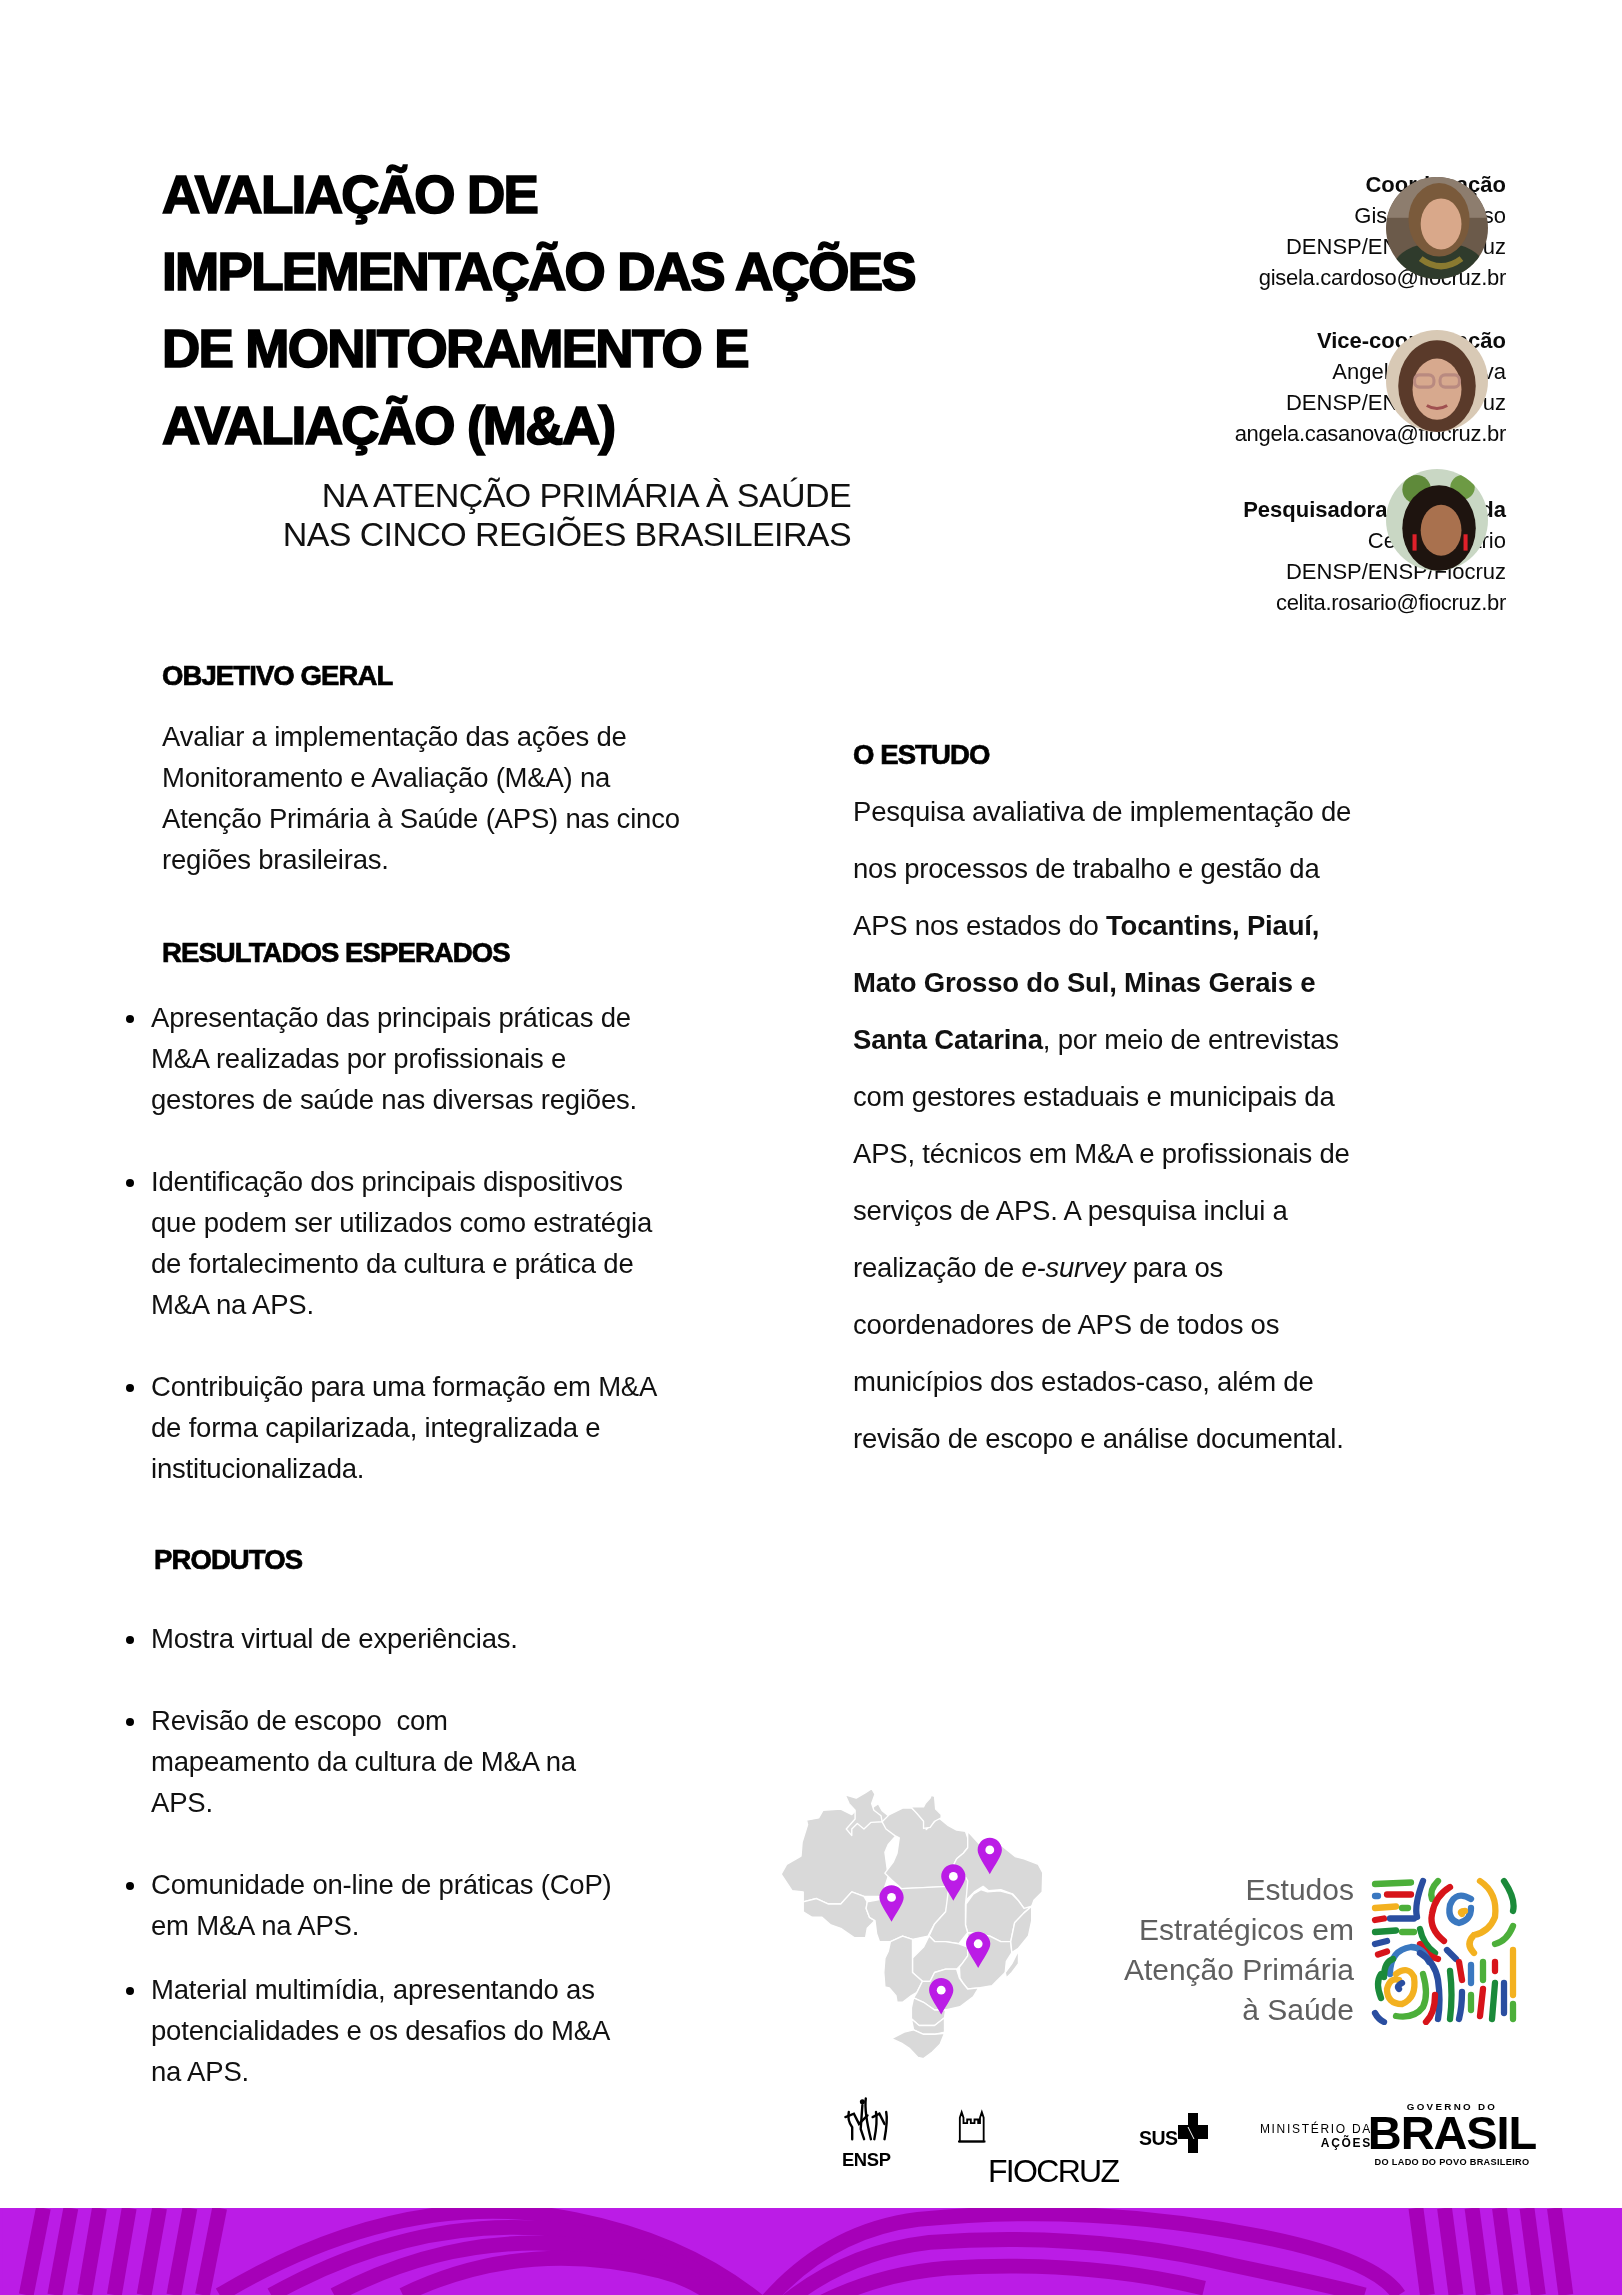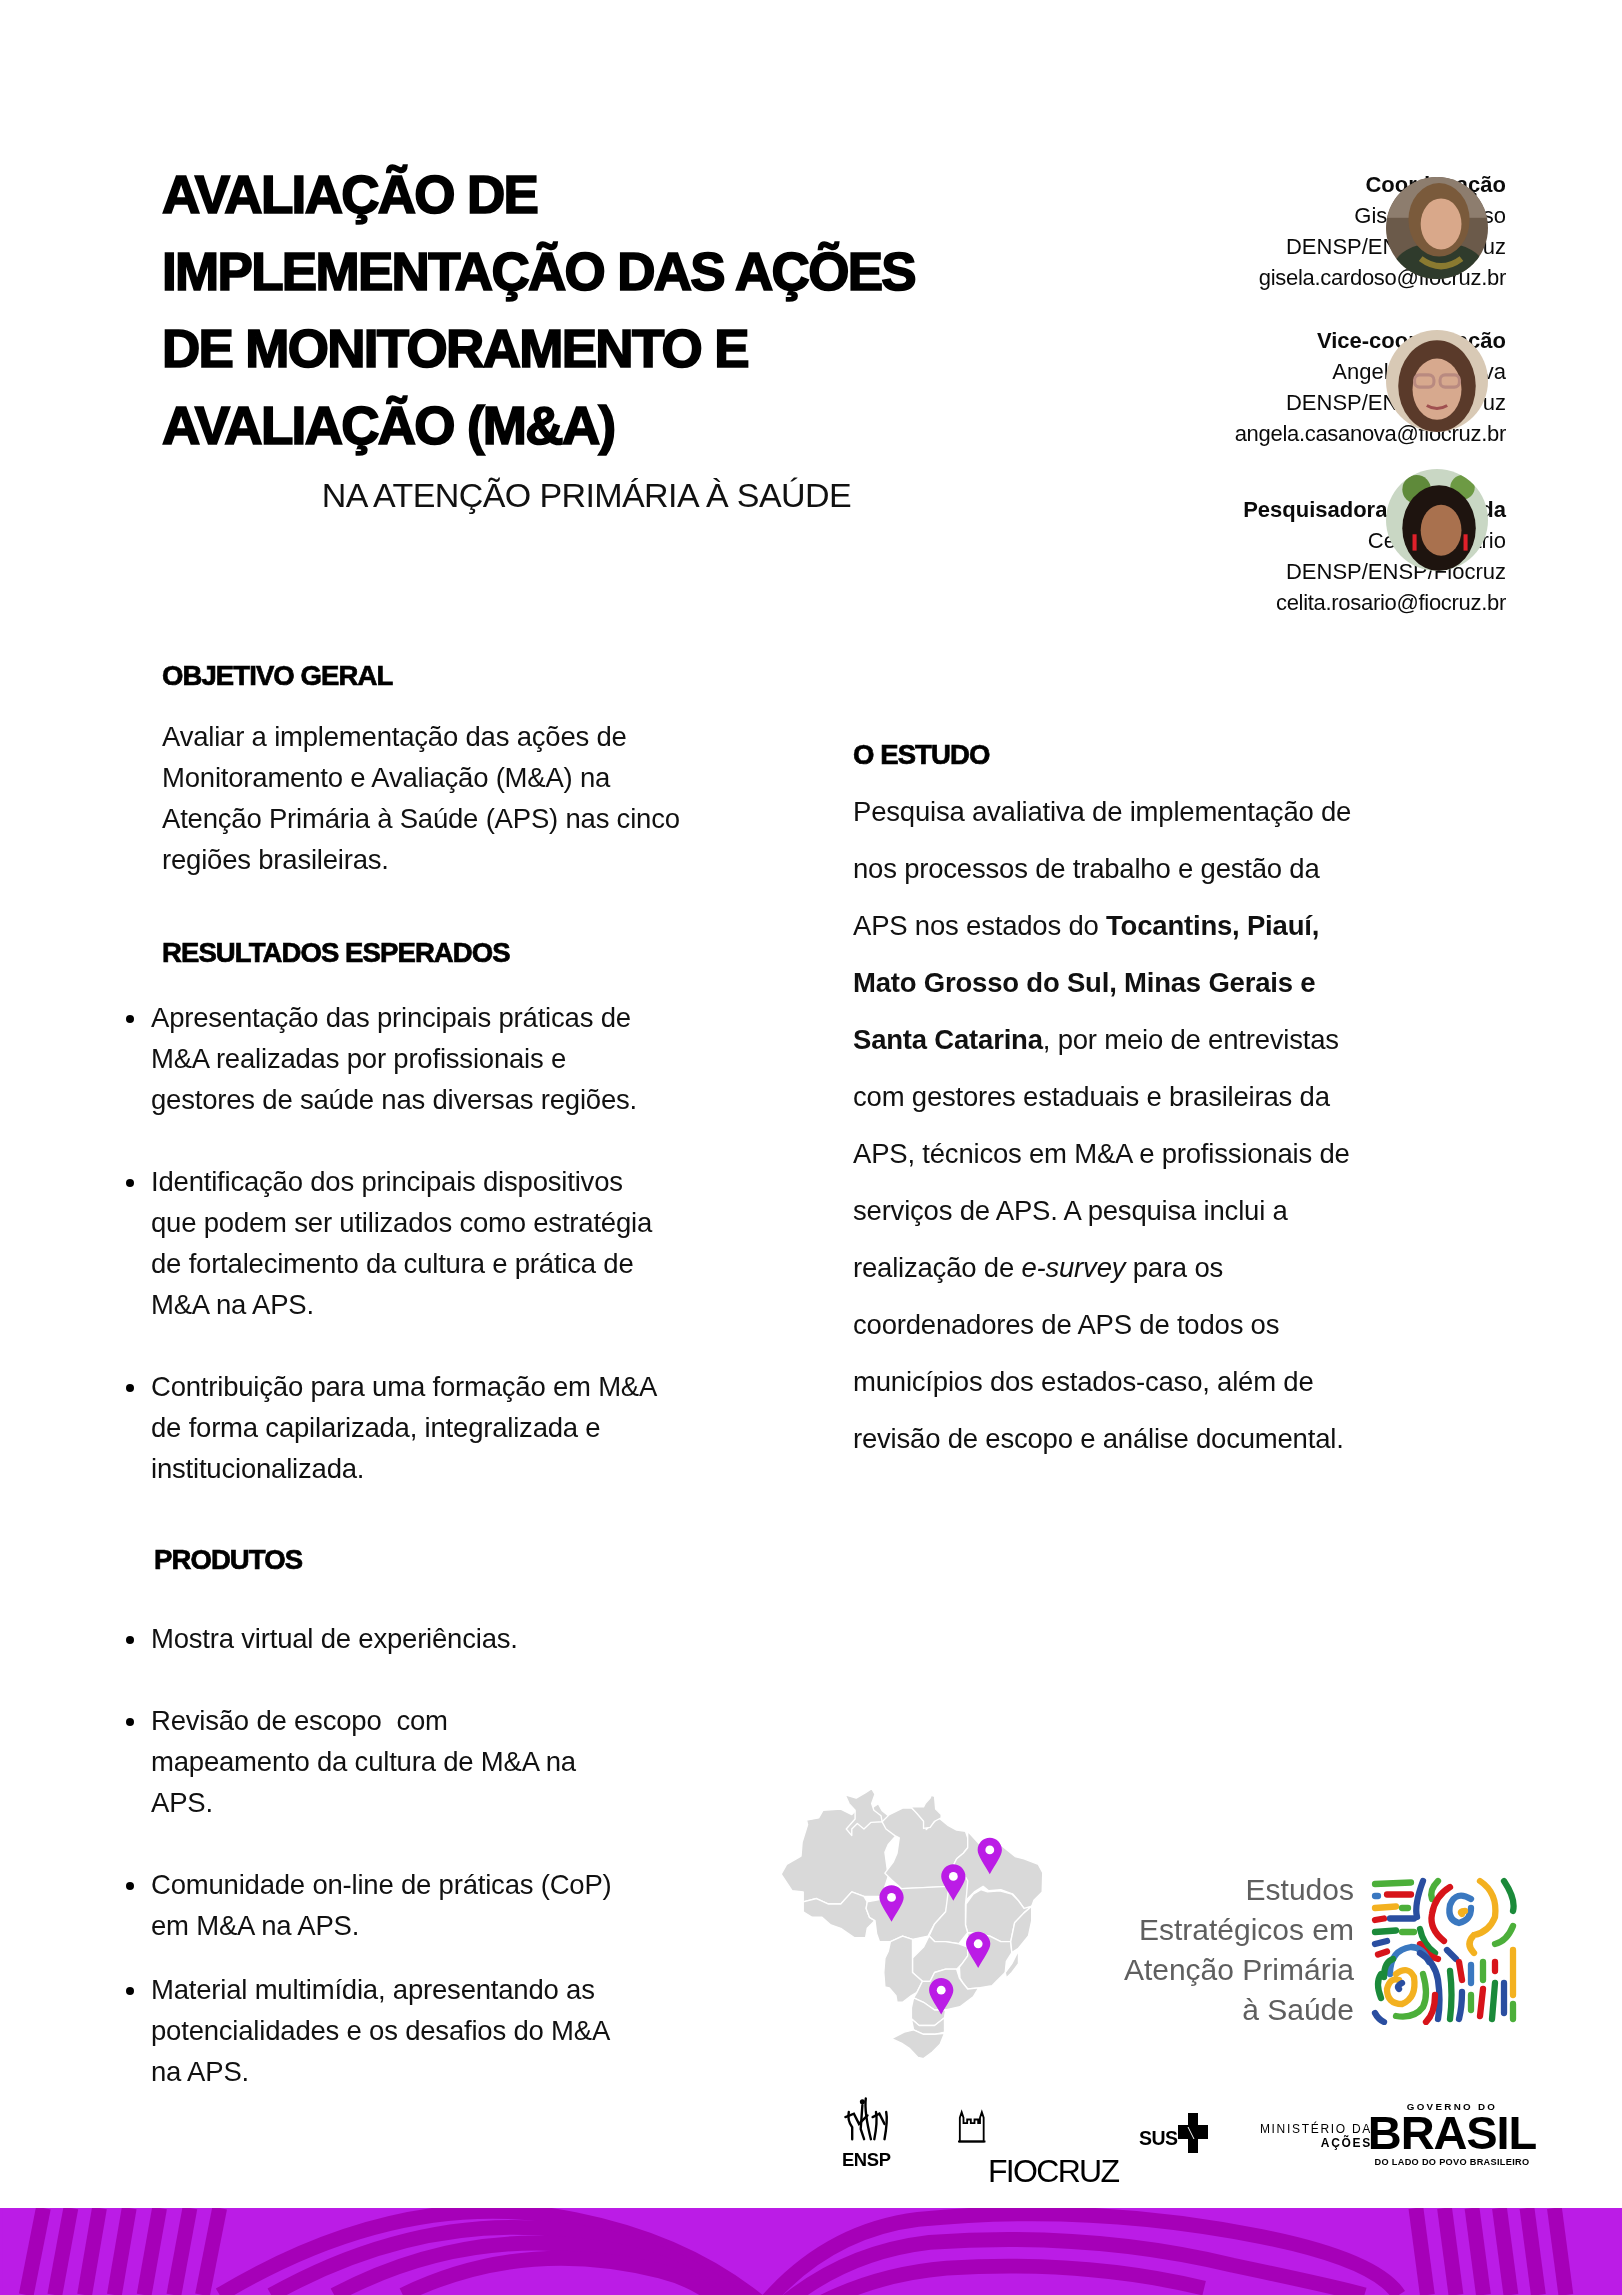--- a/index.html
+++ b/index.html
@@ -80,20 +80,21 @@
 
 <div class="abs title">
   <span class="line">AVALIAÇÃO DE</span>
   <span class="line">IMPLEMENTAÇÃO DAS AÇÕES</span>
   <span class="line">DE MONITORAMENTO E</span>
   <span class="line"><span>AVALIAÇÃO</span> <span class="paren-wrap">(M&amp;A)</span></span>
 </div>
 
 <div class="abs subtitle">
   <span class="line">NA ATENÇÃO PRIMÁRIA À SAÚDE</span>
+  <span class="line">NAS CINCO REGIÕES BRASILEIRAS</span>
 </div>
 
 <div>
   <div class="member" style="top:169px;">
     <div class="role">Coordenação</div>
     <div>Gisela Cardoso</div>
     <div>DENSP/ENSP/Fiocruz</div>
     <div class="email">gisela.cardoso@fiocruz.br</div>
   </div>
   <div class="avatar" style="left:1386px; top:177px;">
@@ -192,21 +193,21 @@
   </li>
 </ul>
 
 <div class="abs h-section" style="left:853px; top:739px;">O ESTUDO</div>
 <div class="abs estudo">
   <div>Pesquisa avaliativa de implementação de</div>
   <div>nos processos de trabalho e gestão da</div>
   <div><span style="white-space:pre;">APS nos estados do </span><b>Tocantins, Piauí,</b></div>
   <div><b>Mato Grosso do Sul, Minas Gerais e</b></div>
   <div><b>Santa Catarina</b><span>, por meio de entrevistas</span></div>
-  <div>com gestores estaduais e brasileiras da</div>
+  <div>com gestores estaduais e municipais da</div>
   <div>APS, técnicos em M&amp;A e profissionais de</div>
   <div>serviços de APS. A pesquisa inclui a</div>
   <div><span style="white-space:pre;">realização de </span><i>e-survey</i><span style="white-space:pre;"> para os</span></div>
   <div>coordenadores de APS de todos os</div>
   <div>municípios dos estados-caso, além de</div>
   <div>revisão de escopo e análise documental.</div>
 </div>
 
 <div class="abs map">
   <svg viewBox="0 0 520 520" width="287" height="287">

